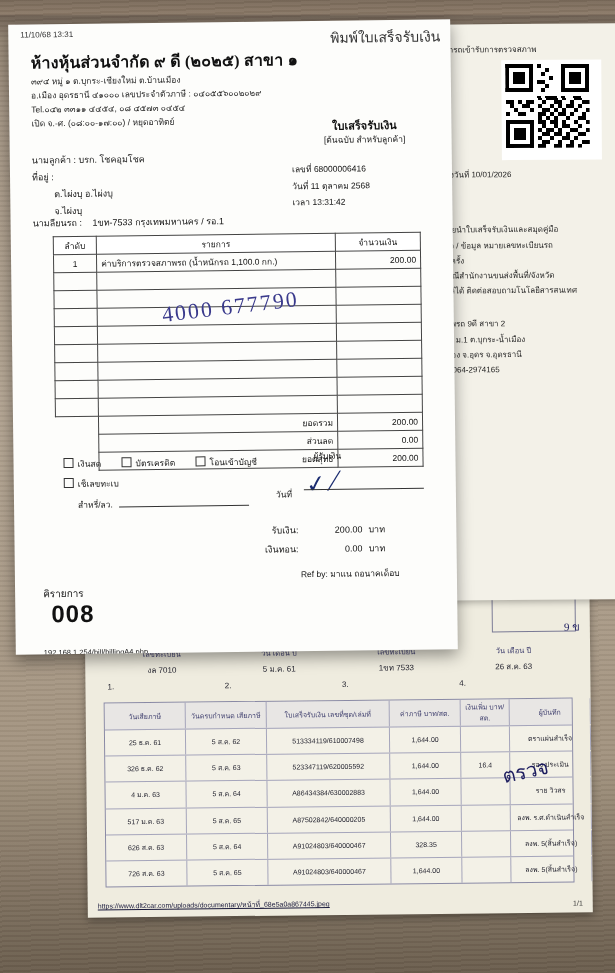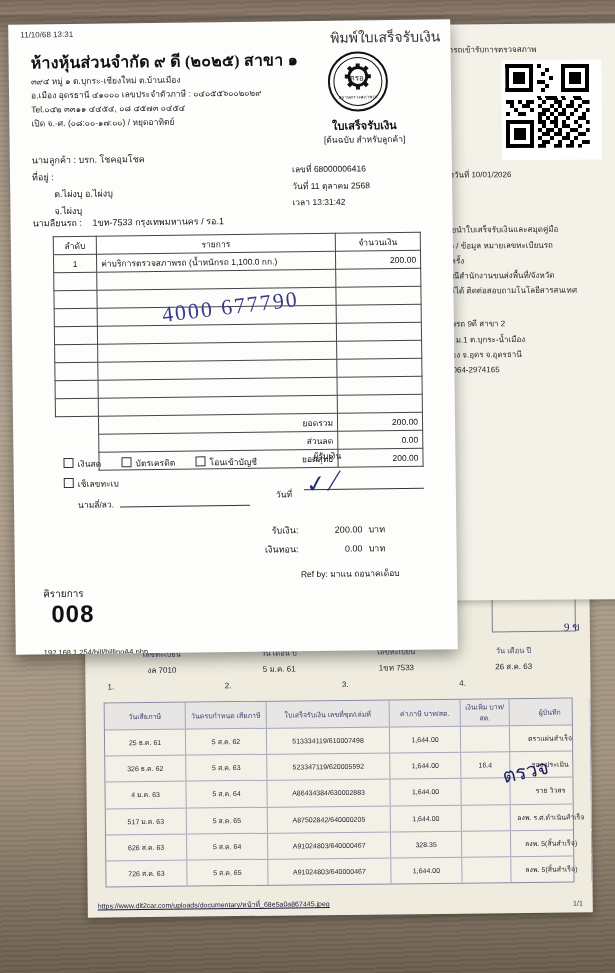--- a/index.html
+++ b/index.html
@@ -411,41 +411,20 @@
 
   <div class="company">ห้างหุ้นส่วนจำกัด ๙ ดี (๒๐๒๕) สาขา ๑</div>
 
   <div class="addr">
     <div>๓๙๔ หมู่ ๑ ต.บุกระ-เชียงใหม่ ต.บ้านเมือง</div>
     <div>อ.เมือง อุดรธานี ๔๑๐๐๐ เลขประจำตัวภาษี : ๐๔๐๕๕๖๐๐๒๐๒๙</div>
     <div>Tel.๐๔๒ ๓๓๑๑ ๔๔๕๔, ๐๘ ๔๕๗๓ ๐๔๕๔</div>
     <div>เปิด จ.-ศ. (๐๘:๐๐-๑๗:๐๐) / หยุดอาทิตย์</div>
   </div>
 
-  <div class="logo">
-    <svg width="62" height="62" viewBox="0 0 62 62">
-      <circle cx="31" cy="31" r="29" fill="none" stroke="#111" stroke-width="2"></circle>
-      <circle cx="31" cy="31" r="24" fill="none" stroke="#111" stroke-width="1"></circle>
-      <g stroke="#111" stroke-width="3" fill="none">
-        <circle cx="31" cy="26" r="9"></circle>
-      </g>
-      <g fill="#111">
-        <rect x="29" y="13" width="4" height="5"></rect>
-          <rect x="29" y="34" width="4" height="5"></rect>
-        <rect x="18" y="24" width="5" height="4"></rect>
-          <rect x="39" y="24" width="5" height="4"></rect>
-        <rect x="21" y="16" width="4" height="4" transform="rotate(-45 23 18)"></rect>
-        <rect x="37" y="16" width="4" height="4" transform="rotate(45 39 18)"></rect>
-        <rect x="21" y="32" width="4" height="4" transform="rotate(45 23 34)"></rect>
-        <rect x="37" y="32" width="4" height="4" transform="rotate(-45 39 34)"></rect>
-      </g>
-      <text x="31" y="30" font-size="8" text-anchor="middle" fill="#111" font-family="Liberation Sans, sans-serif">ตรอ.</text>
-      <text x="31" y="48" font-size="4.6" text-anchor="middle" fill="#111" font-family="Liberation Sans, sans-serif">สถานตรวจสภาพรถ</text>
-    </svg>
-  </div>
 
   <div class="recv-title">ใบเสร็จรับเงิน</div>
   <div class="recv-sub">[ต้นฉบับ  สำหรับลูกค้า]</div>
 
   <div class="cust">
     <div>นามลูกค้า : บรก. โชคอุมโชค</div>
     <div>ที่อยู่ :</div>
     <div style="padding-left:22px">ต.ไผ่งบุ อ.ไผ่งบุ</div>
     <div style="padding-left:22px">จ.ไผ่งบุ</div>
   </div>
@@ -545,21 +524,21 @@
   <div class="paytypes">
     <div>
       <span><span class="cb"></span><span>เงินสด</span></span>
       <span style="padding-left:18px"><span class="cb"></span><span>บัตรเครดิต</span></span>
       <span style="padding-left:18px"><span class="cb"></span><span>โอนเข้าบัญชี</span></span>
     </div>
     <div>
       <span class="cb"></span><span>เช็เลขทะเบ</span>
     </div>
     <div>
-      <span style="padding-left:14px">นามลี่/ลว.</span>
+      <span style="padding-left:14px">สำหรี่/ลว.</span>
       <span style="display:inline-block;width:130px;border-bottom:1px solid #333;margin-left:4px"></span>
     </div>
   </div>
 
   <div class="signer">ผู้รับเงิน</div>
   <div class="sig-mark">✓⟋</div>
   <div class="sig-line"></div>
   <div class="date-label">วันที่</div>
 
   <div class="totals2">

